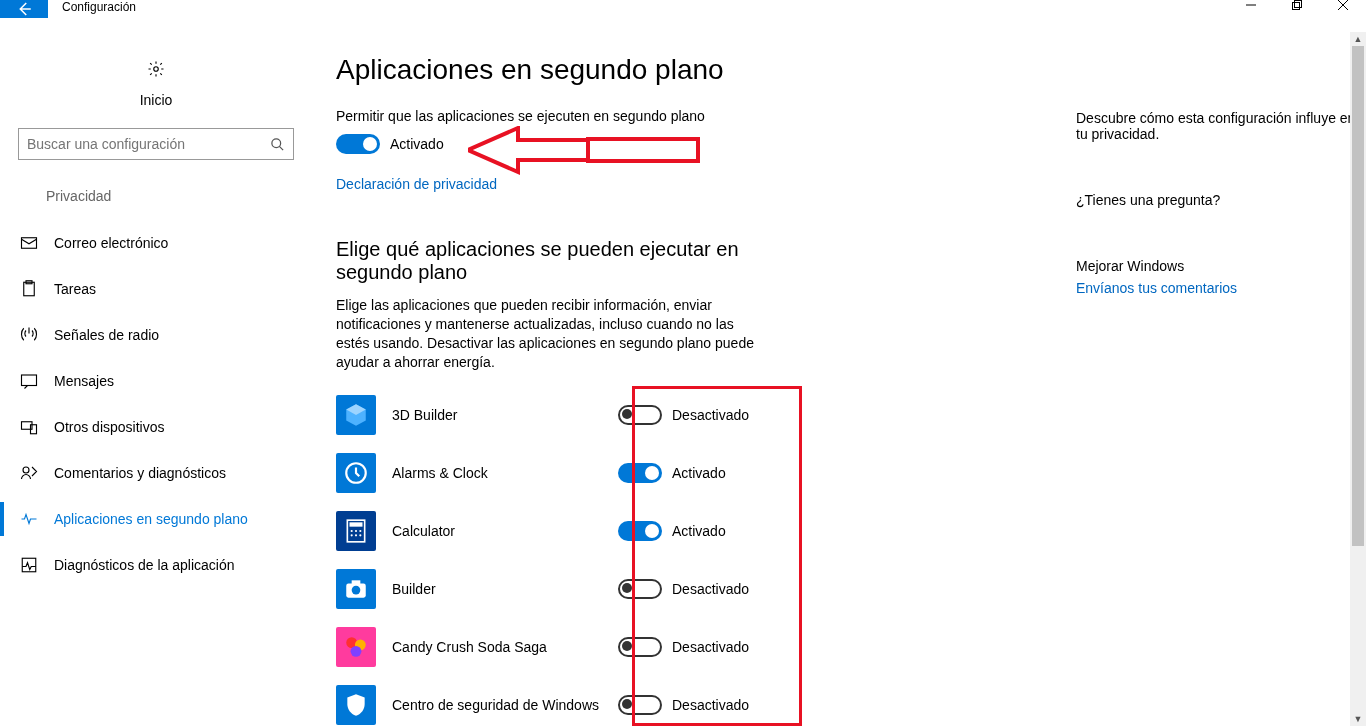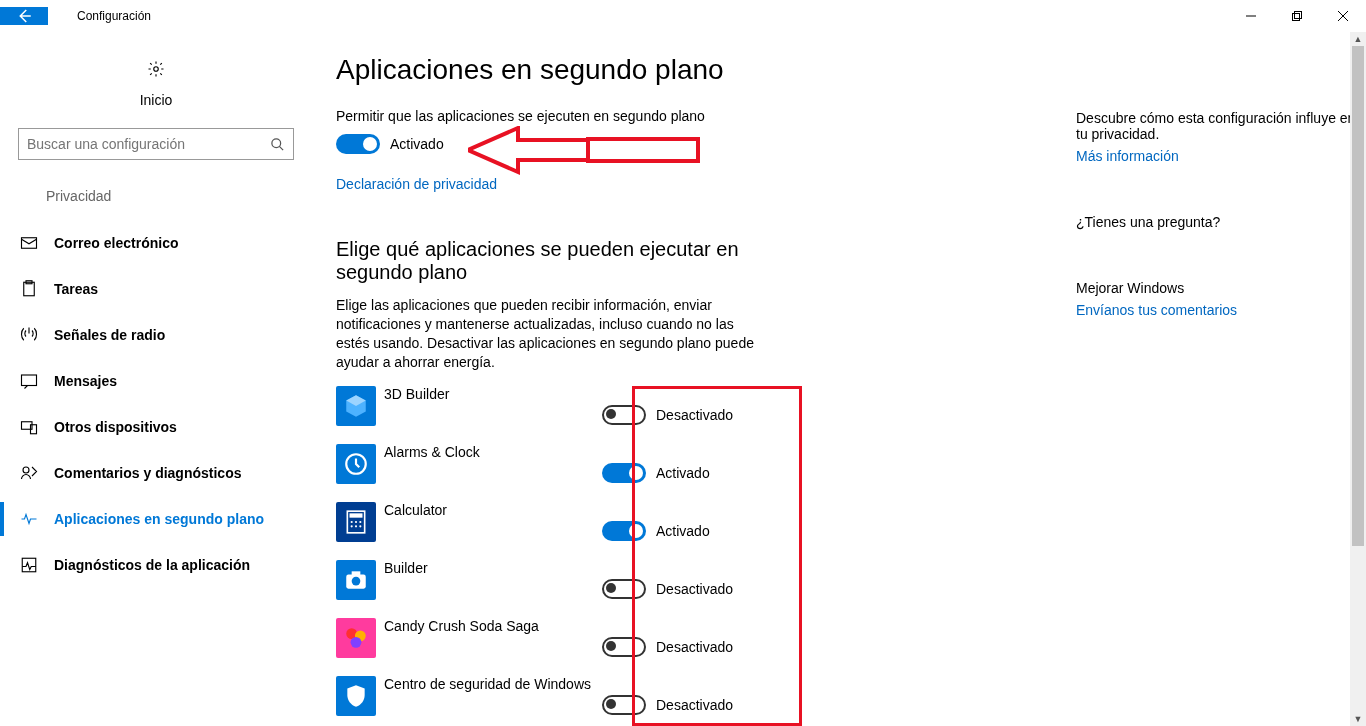--- a/index.html
+++ b/index.html
@@ -1,34 +1,34 @@
 <!DOCTYPE html>
 <html><head>
 <meta charset="utf-8">
 <style>
   * { box-sizing: border-box; margin: 0; padding: 0; font-family: "Segoe UI", sans-serif; }
   body { width: 1366px; height: 726px; background: #fff; color: #000; overflow: hidden; position: relative; }
 
   
-  .titlebar { height: 32px; display: flex; align-items: center; gap: 15px; }
+  .titlebar { height: 32px; display: flex; align-items: flex-start; }
   .back-btn { width: 48px; background: #0078d7; display: flex; align-items: center; justify-content: center; }
   .title { flex: 1; display: flex; align-items: center; padding-left: 14px; font-size: 12px; color: #000; }
   .win-controls { display: flex; }
   .win-btn { width: 46px; display: flex; align-items: center; justify-content: center; cursor: default; }
 
   
   .body { display: flex; height: calc(100% - 32px); }
   .sidebar { width: 310px; padding: 22px 16px 0 18px; display: flex; flex-direction: column; }
   .home-row { display: flex; align-items: center; gap: 14px; font-size: 14px; margin-bottom: 14px; padding: 6px 0; flex-direction: column; }
   .search-box { display: flex; align-items: center; border: 1px solid #999; background: #fff; height: 32px; padding: 0 8px; margin-bottom: 28px; max-width: 282px; }
   .search-box input { border: none; outline: none; flex: 1; font-size: 14px; color: #666; background: transparent; }
   .search-box .s-icon { color: #555; }
   .section-label { font-size: 14px; color: #666; margin-bottom: 16px; margin-left: 28px; }
   .nav-list { list-style: none; }
-  .nav-item { display: flex; align-items: center; gap: 16px; height: 46px; font-size: 14px; padding-left: 2px; cursor: default; font-weight: bold; }
+  .nav-item { display: flex; align-items: center; gap: 16px; height: 46px; font-size: 14px; padding-left: 2px; cursor: default; }
   .nav-item .nav-icon { width: 18px; display: flex; justify-content: center; color: #000; }
   .nav-item.active { color: #0078d7; position: relative; }
   .nav-item.active::before { content:""; position:absolute; left:-18px; top:6px; bottom:6px; width:4px; background:#0078d7; }
   .nav-item.active .nav-icon { color: #0078d7; }
 
   .main { flex: 1; padding: 22px 0 0 26px; display: flex; }
   .content { width: 680px; }
   h1 { font-size: 28px; font-weight: 400; margin-bottom: 22px; }
   .sub1 { font-size: 14px; margin-bottom: 10px; }
   .master-row { display: flex; align-items: center; gap: 10px; margin-bottom: 22px; position: relative; }
@@ -36,21 +36,21 @@
   .toggle.on { background: #0078d7; }
   .toggle.on::after { content:""; position:absolute; right:3px; top:3px; width:14px; height:14px; border-radius:50%; background:#fff; }
   .toggle.off { background:#fff; border:2px solid #333; }
   .toggle.off::after { content:""; position:absolute; left:2px; top:2px; width:10px; height:10px; border-radius:50%; background:#333; }
   .toggle-label { font-size: 14px; }
   .link { color:#0067c0; font-size:14px; cursor: default; }
   h2 { font-size: 20px; font-weight: 400; margin-top: 46px; margin-bottom: 12px; max-width: 420px; }
   .desc { font-size: 14px; margin-bottom: 14px; max-width: 420px; line-height: 1.35; }
 
   .app-list { list-style:none; position: relative; }
-  .app-row { display:flex; height:58px; gap:8px; }
+  .app-row { display:flex; align-items:center; height:58px; gap:16px; }
   .app-icon { width:40px; height:40px; border-radius:2px; display:flex; align-items:center; justify-content:center; color:#fff; font-size:18px; }
   .app-name { flex:1; font-size:14px; max-width: 210px; white-space: nowrap; overflow: hidden; text-overflow: clip; }
   .app-toggle-wrap { display:flex; align-items:center; gap:10px; width: 170px; }
 
   
   .right { flex:1; padding: 56px 10px 0 60px; font-size:14px; color:#000; }
   .right p { margin-bottom: 6px; }
   .right .group { margin-bottom: 50px; }
 
   
@@ -285,21 +285,20 @@
               <div class="toggle off"></div>
               <div class="toggle-label">Desactivado</div>
             </div>
           </li>
         </ul>
     </div>
 
     <div class="right">
       <div class="group">
         <p>Descubre cómo esta configuración influye en tu privacidad.</p>
-        <p class="link">Más información</p>
       </div>
       <div class="group">
         <p>¿Tienes una pregunta?</p>
       </div>
       <div class="group">
         <p>Mejorar Windows</p>
         <p class="link">Envíanos tus comentarios</p>
       </div>
     </div>
   </div>

